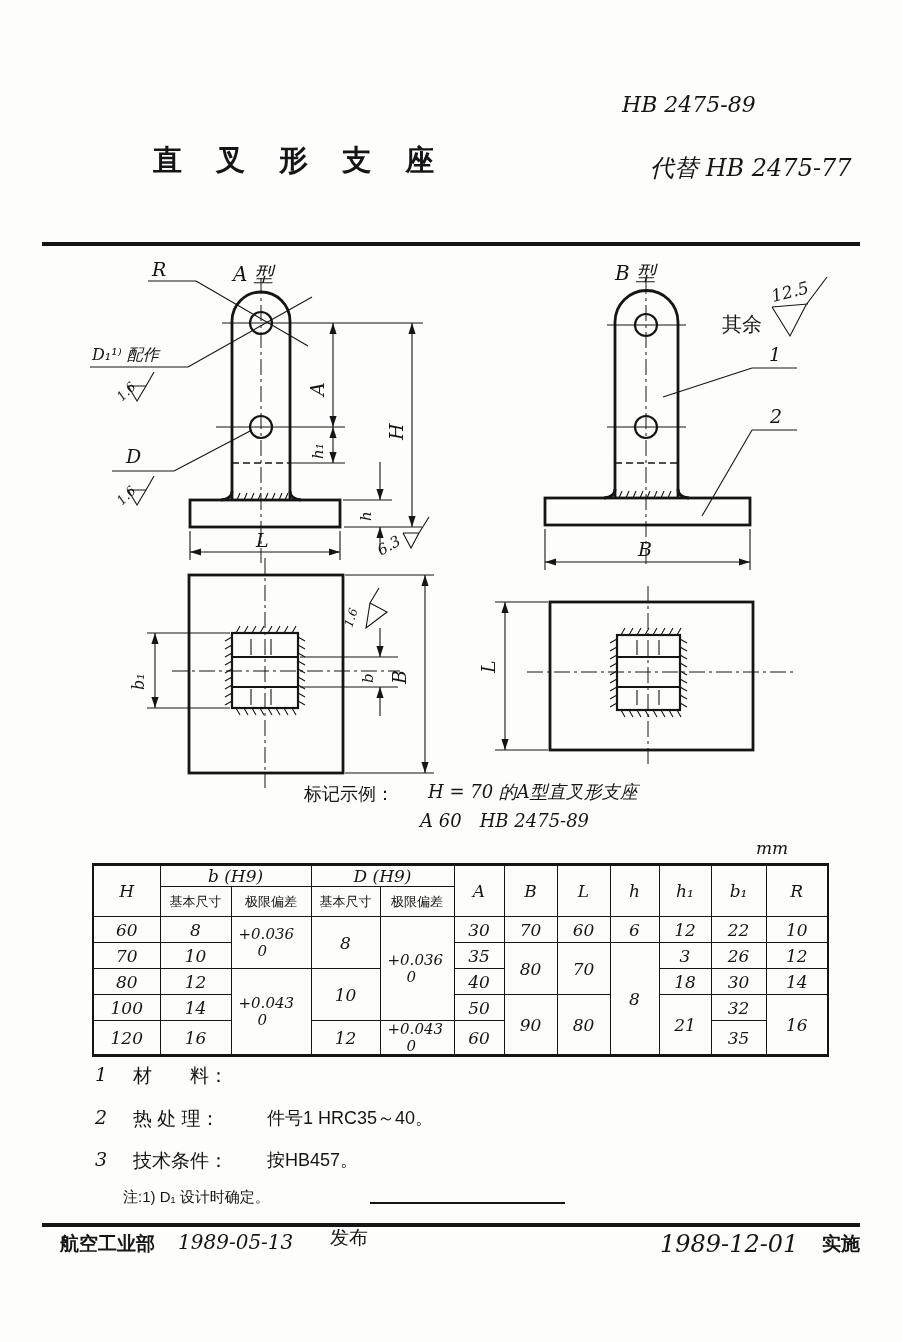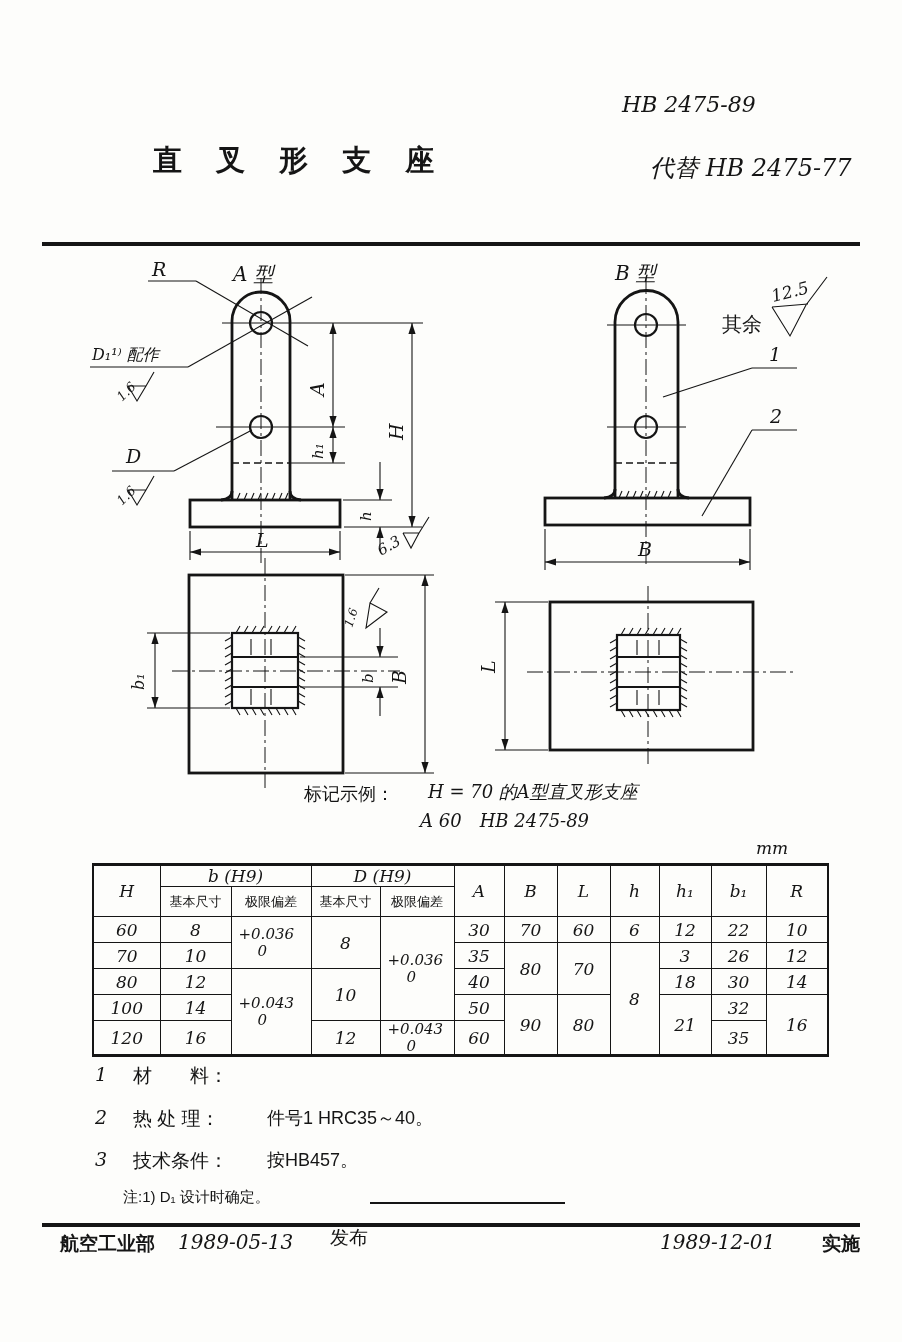--- a/index.html
+++ b/index.html
@@ -25,21 +25,21 @@
   .spec .dev{white-space:pre;font-size:15px;text-align:left;padding-left:7px;line-height:1.1;margin-left:36px;}
   .note{position:absolute;left:95px;display:flex;font-size:19px;}
   .note-num{display:inline-block;width:38px;font-family:"DejaVu Serif",serif;font-style:italic;}
   .note-label{display:inline-block;width:134px;}
   .note-text{font-size:18px;}
   .footnote{left:95px;top:1188px;font-size:15px;margin-left:28px;}
   .blank-line{left:370px;top:1202px;width:195px;height:2px;background:#151515;}
   .ft-left-org{left:60px;top:1231px;font-size:19px;font-weight:bold;}
   .ft-left-date{left:178px;top:1230px;font-size:20px;font-family:"DejaVu Serif",serif;font-style:italic;}
   .ft-left-act{left:330px;top:1225px;font-size:19px;font-weight:normal;}
-  .ft-right-date{left:660px;top:1230px;font-size:20px;font-family:"DejaVu Serif",serif;font-style:italic;}
+  .ft-right-date{left:660px;top:1230px;font-size:24px;font-family:"DejaVu Serif",serif;font-style:italic;}
   .ft-right-act{left:822px;top:1231px;font-size:19px;font-weight:bold;}
   
   svg.drawing{position:absolute;left:0;top:248px;}
   .thick{fill:none;stroke:#151515;stroke-width:2.8px;}
   .mid{fill:none;stroke:#151515;stroke-width:2.2px;}
   .mid2{fill:none;stroke:#151515;stroke-width:2px;}
   .thin{fill:none;stroke:#151515;stroke-width:1.1px;}
   .cl{fill:none;stroke:#151515;stroke-width:1px;stroke-dasharray:16 4 3 4;}
   .hid{fill:none;stroke:#151515;stroke-width:1.3px;stroke-dasharray:7 4;}
   svg text{fill:#151515;font-family:"DejaVu Serif",serif;}

